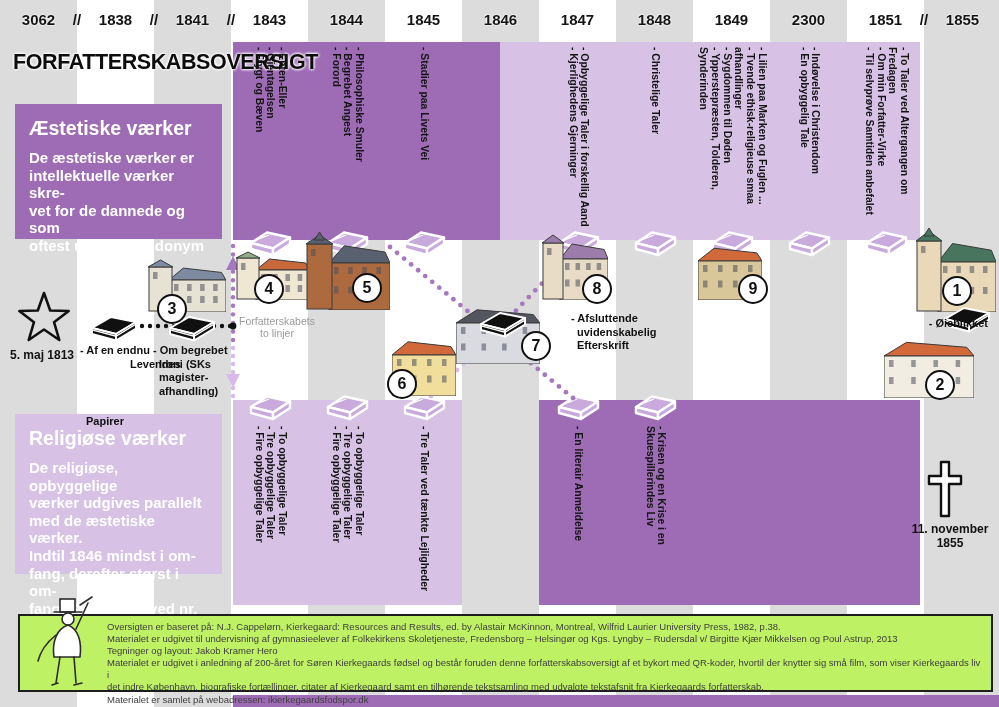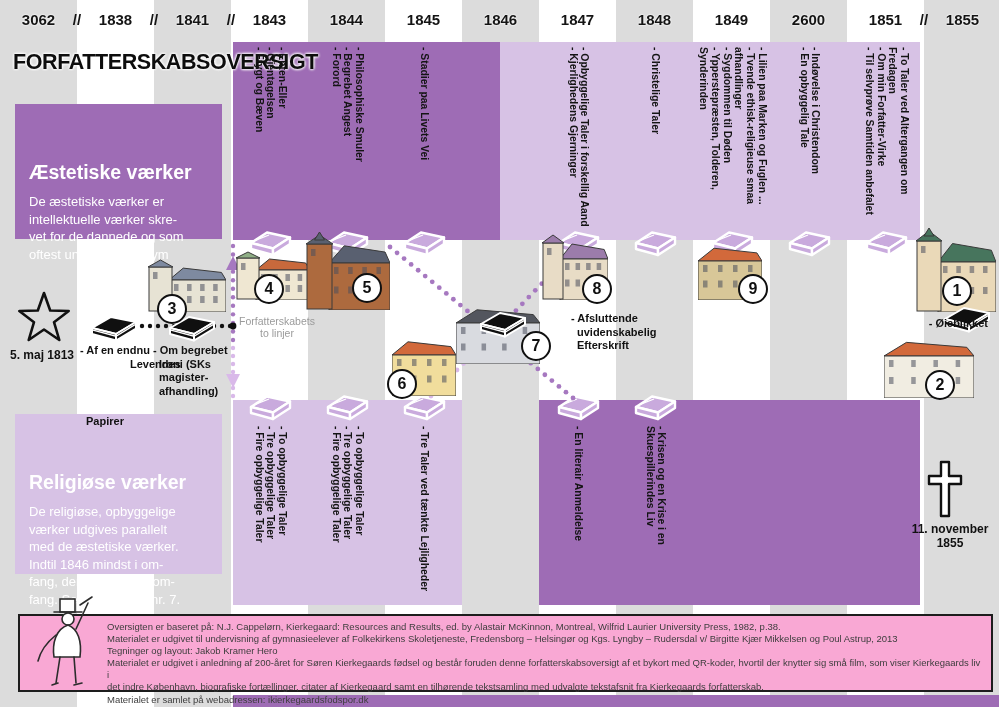--- a/index.html
+++ b/index.html
@@ -6,31 +6,31 @@
   #poster{position:relative;width:999px;height:707px;background:#fff;overflow:hidden;
           font-family:"Liberation Sans",sans-serif;margin:0 auto;}
   .stripe{position:absolute;top:0;height:707px;}
   .year{position:absolute;top:11px;width:77px;text-align:center;font-weight:bold;font-size:15px;color:#141414;
         text-shadow:0 0 2px #fff,0 0 2px #fff;}
   .ydiv{position:absolute;top:11px;width:24px;margin-left:-12px;text-align:center;font-weight:bold;font-size:15px;color:#141414;}
   .band{position:absolute;}
   #main-title{position:absolute;left:13px;top:50px;margin:0;font-size:21.5px;font-weight:bold;letter-spacing:-0.4px;
         color:#0d0d0d;text-shadow:0 0 3px #fff,0 0 3px #fff,0 0 3px #fff;}
   .panel{position:absolute;left:15px;width:207px;color:#fff;padding:13px 12px 10px 14px;box-sizing:border-box;}
-  .panel-title{font-size:19.5px;font-weight:bold;margin-bottom:9px;margin-top:44px;}
-  .panel-body{font-size:13px;font-weight:normal;line-height:17.6px;}
+  .panel-title{font-size:19.5px;font-weight:bold;margin-bottom:9px;}
+  .panel-body{font-size:15px;font-weight:bold;line-height:17.6px;}
   .vwork{position:absolute;writing-mode:vertical-rl;font-weight:bold;font-size:10.4px;line-height:11.8px;
          color:#141414;transform:translateX(-50%);}
   .vwork div{margin:0;}
   .marker{position:absolute;width:26px;height:26px;border-radius:50%;background:#fff;border:2.4px solid #101010;
           display:flex;align-items:center;justify-content:center;font-weight:bold;font-size:16px;color:#101010;z-index:6;}
   .note{position:absolute;font-weight:bold;font-size:11px;line-height:13.5px;color:#111;z-index:7;}
   .gray-note{position:absolute;font-size:10.5px;line-height:12px;color:#9b9b9b;text-align:center;z-index:7;}
   .datelabel{position:absolute;font-weight:bold;font-size:12px;line-height:14px;color:#111;text-align:center;z-index:7;}
-  #footer-box{position:absolute;left:18px;top:614px;width:975px;height:78px;background:#f9a8d4;border:2px solid #1d1d1d;
+  #footer-box{position:absolute;left:18px;top:614px;width:975px;height:78px;background:#bef264;border:2px solid #1d1d1d;
           box-sizing:border-box;z-index:8;}
   #footer-lines{position:absolute;left:87px;top:5px;right:6px;font-size:9.5px;line-height:12.1px;color:#3d3d3d;}
   #overlay{position:absolute;left:0;top:0;z-index:4;pointer-events:none;}
   .icon-layer{position:absolute;z-index:3;}
 </style>
 </head>
 <body>
 
 <div id="poster">
   <div id="stripes-layer">
@@ -161,21 +161,21 @@
       <div class="ydiv" style="left: 154px;">//</div>
       <div class="year" style="left: 154px;">1841</div>
       <div class="ydiv" style="left: 231px;">//</div>
       <div class="year" style="left: 231px;">1843</div>
       <div class="year" style="left: 308px;">1844</div>
       <div class="year" style="left: 385px;">1845</div>
       <div class="year" style="left: 462px;">1846</div>
       <div class="year" style="left: 539px;">1847</div>
       <div class="year" style="left: 616px;">1848</div>
       <div class="year" style="left: 693px;">1849</div>
-      <div class="year" style="left: 770px;">2600</div>
+      <div class="year" style="left: 770px;">2300</div>
       <div class="year" style="left: 847px;">1851</div>
       <div class="ydiv" style="left: 924px;">//</div>
       <div class="year" style="left: 924px;">1855</div>
     </div>
   <h1 id="main-title">FORFATTERSKABSOVERSIGT</h1>
 
   <div class="panel" id="aesthetic-panel" style="top: 104px; height: 135px; background: rgb(158, 108, 181);">
     <div class="panel-title">Æstetiske værker</div>
     <div class="panel-body" id="aesthetic-body">
         <div>De æstetiske værker er</div>

